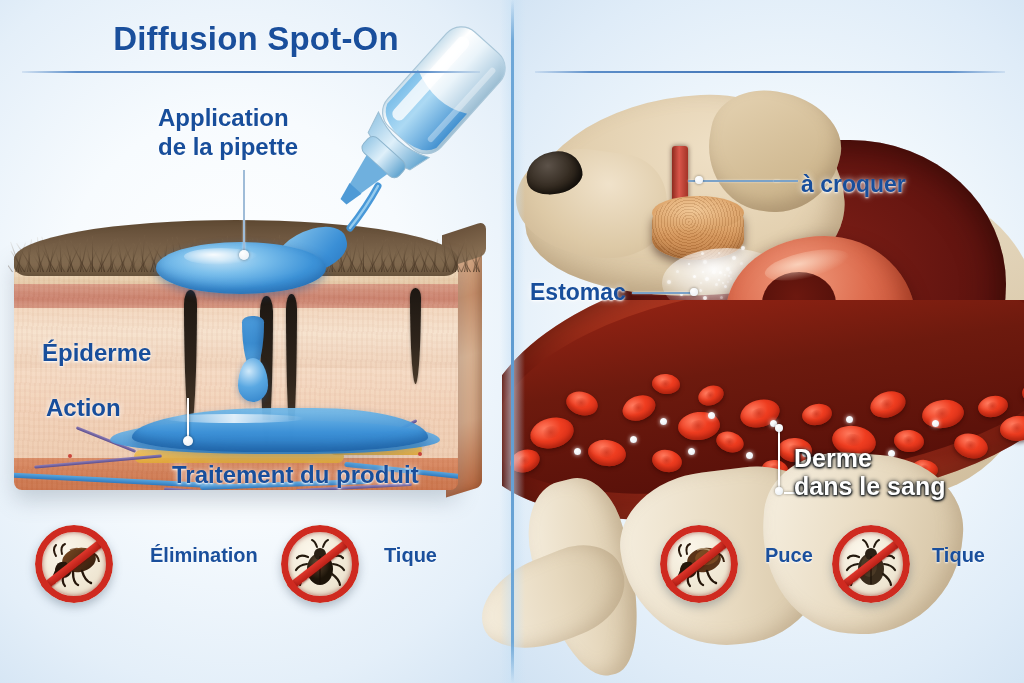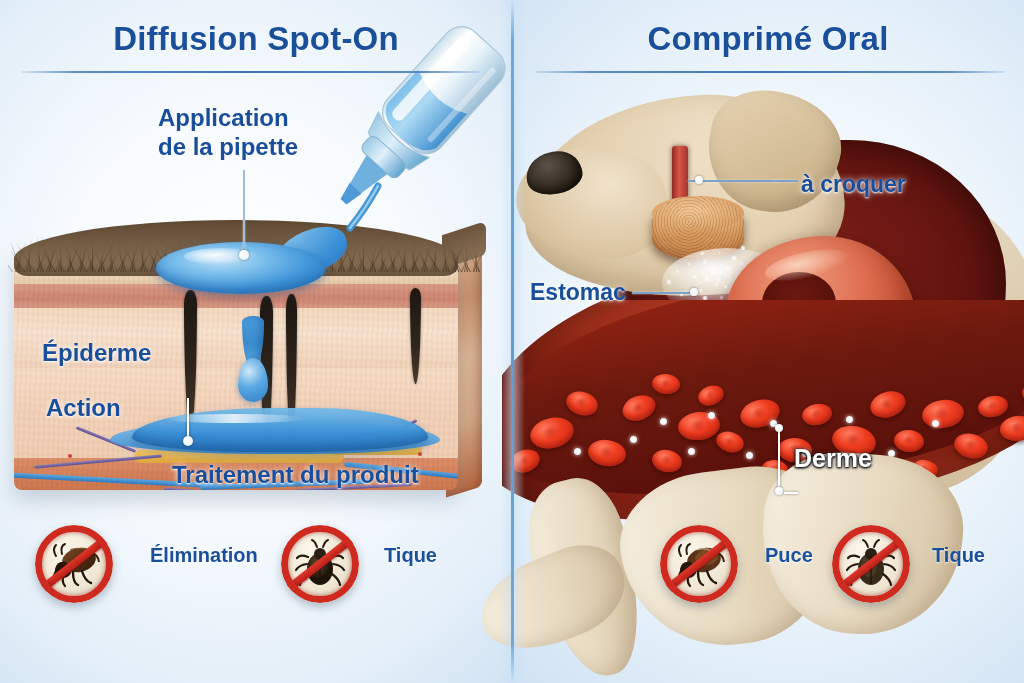--- a/index.html
+++ b/index.html
@@ -748,21 +748,20 @@
       </div>
       <div class="badge-slash"></div>
       <div class="badge-ring"></div>
     </div>
     <div class="badge-label" style="left:384px; top:544px;">Tique</div>
   </div>
 
   <div class="panel" id="panel-right">
     <div class="panel-bg-r"></div>
 
-    <div class="title">Comprimé Oral</div>
 
     <div id="dog">
 
       <div class="dog-body"></div>
 
       <div class="cut-cavity"></div>
 
       <div class="dog-head"></div>
       <div class="dog-ear"></div>
       <div class="dog-muzzle"></div>
@@ -885,20 +884,21 @@
 
     <div class="lbl" style="left:18px; top:280px; font-size:23px;">Estomac</div>
     <div class="leader-h" style="left:120px; top:292px; width:62px;"></div>
     <div class="dot dot-sm" style="left:178px; top:288px;"></div>
 
     <div class="leader-w" style="left:266px; top:428px; height:62px;"></div>
     <div class="dot dot-sm" style="left:263px; top:424px;"></div>
     <div class="dot dot-sm" style="left:263px; top:487px;"></div>
     <div class="leader-wh" style="left:272px; top:492px; width:14px;"></div>
     <div class="lbl-white" style="left:282px; top:444px; font-size:25px;">Derme</div>
+    <div class="lbl-white" style="left:282px; top:472px; font-size:25px;">dans le sang</div>
 
     <div class="badge" style="left:148px; top:525px;">
       <div class="bug">
         <svg width="56" height="48" viewBox="0 0 56 48">
           <ellipse cx="33" cy="20" rx="17" ry="12" fill="#5a3318" transform="rotate(-12 33 20)"></ellipse>
           <ellipse cx="36" cy="17" rx="12" ry="8" fill="#7a4a22" transform="rotate(-12 36 17)"></ellipse>
           <path d="M20 22 q-9 -2 -11 7 q-1 8 8 9 q7 0 9 -8 Z" fill="#27170b"></path>
           <path d="M44 12 q8 2 9 10" stroke="#3a2210" stroke-width="2" fill="none"></path>
           <path d="M12 28 q-6 8 -4 15" stroke="#241509" stroke-width="2.2" fill="none" stroke-linecap="round"></path>
           <path d="M18 32 q-3 10 1 14" stroke="#241509" stroke-width="2.2" fill="none" stroke-linecap="round"></path>

